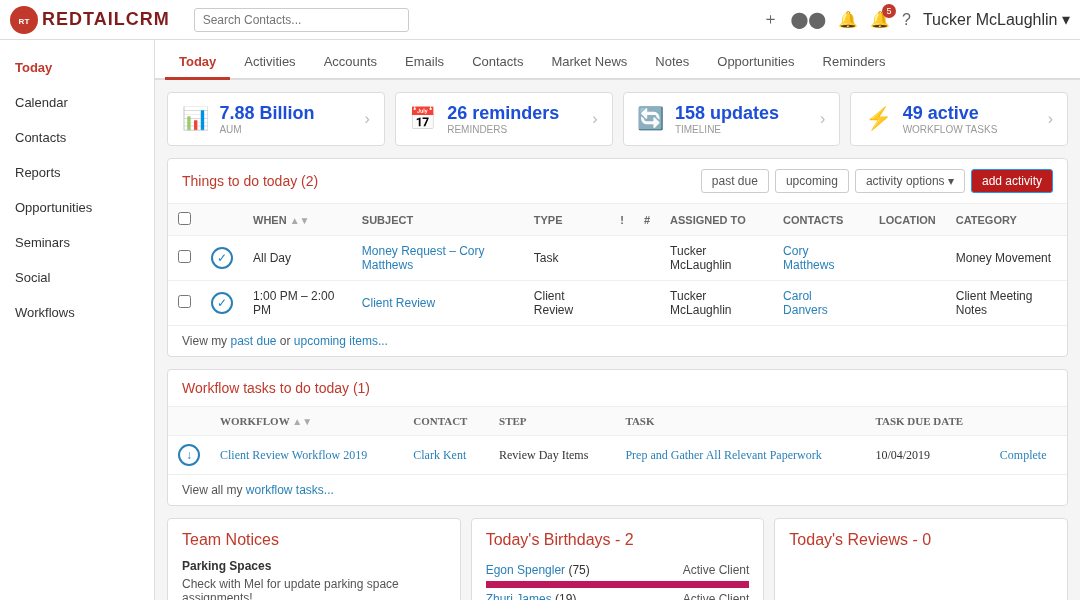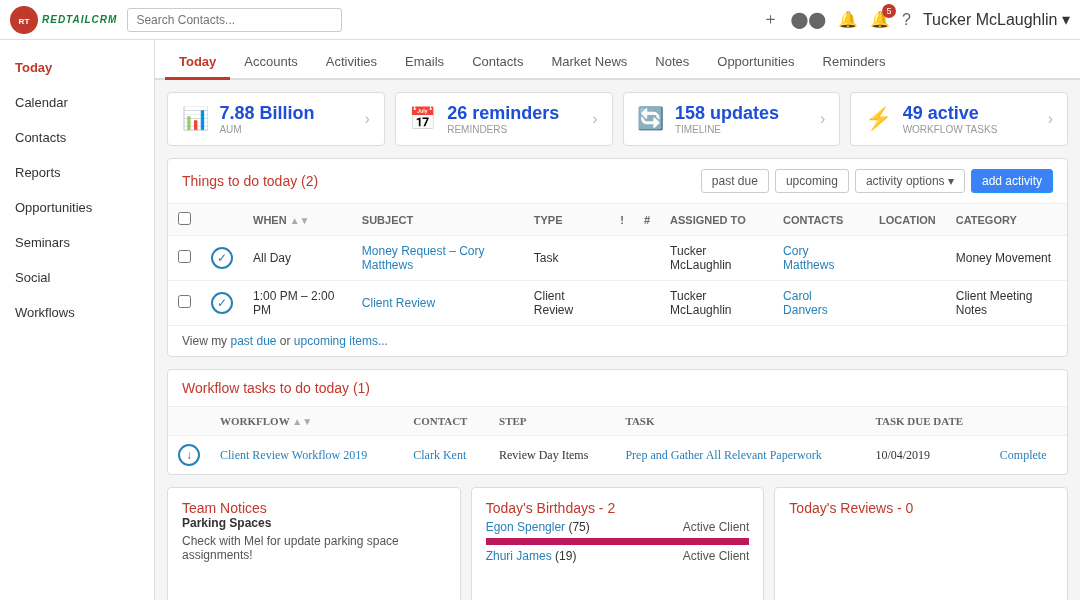--- a/index.html
+++ b/index.html
@@ -13,42 +13,41 @@
       display: flex;
       align-items: center;
       padding: 0 10px;
       position: fixed;
       top: 0; left: 0; right: 0;
       z-index: 100;
     }
     .logo {
       display: flex;
       align-items: center;
-      margin-right: 10px;
+      margin-right: 24px;
       text-align: center;
     }
     .logo-circle {
       width: 28px;
       height: 28px;
       background: #c0392b;
       border-radius: 50%;
       display: flex;
       align-items: center;
       justify-content: center;
       color: white;
       font-size: 10px;
       font-weight: bold;
       margin-right: 4px;
     }
     .logo-text {
-      font-size: 10px;
-      font-weight: bold;
-      color: #15803d;
+      font-size: 18px;
+      font-weight: bold;
+      color: #7f1d1d;
       letter-spacing: 1px;
-      font-style: italic;
     }
     .search-box {
       border: 1px solid #ccc;
       border-radius: 3px;
       padding: 4px 8px;
       width: 215px;
       font-size: 12px;
       outline: none;
     }
     .top-nav-right {
@@ -204,21 +203,21 @@
     .btn {
       padding: 4px 10px;
       border: 1px solid #ccc;
       border-radius: 3px;
       background: #fff;
       font-size: 12px;
       cursor: pointer;
       color: #555;
     }
     .btn-primary {
-      background: #3b82f6;
+      background: #b91c1c;
       color: white;
       border-color: #2196f3;
     }
 
     
     .activity-table {
       width: 100%;
       border-collapse: collapse;
     }
     .activity-table th {
@@ -287,21 +286,22 @@
     .bottom-card {
       background: #fff;
       border: 1px solid #ddd;
       border-radius: 4px;
       flex: 1;
       padding: 12px 14px;
       min-height: 120px;
     }
     .bottom-title {
       color: #c0392b;
-      font-size: 14px;
+      font-size: 16px;
+      margin-bottom: 10px;
     }
     .notice-label {
       font-weight: bold;
       font-size: 12px;
       margin-bottom: 4px;
     }
     .notice-text {
       font-size: 12px;
       color: #555;
     }
@@ -368,22 +368,22 @@
   <div class="sidebar-item">Opportunities</div>
   <div class="sidebar-item">Seminars</div>
   <div class="sidebar-item">Social</div>
   <div class="sidebar-item">Workflows</div>
 </div>
 
 <div class="main">
 
   <div class="tabs">
     <div class="tab active">Today</div>
+    <div class="tab">Activities</div>
     <div class="tab">Accounts</div>
-    <div class="tab">Activities</div>
     <div class="tab">Emails</div>
     <div class="tab">Contacts</div>
     <div class="tab">Market News</div>
     <div class="tab">Notes</div>
     <div class="tab">Opportunities</div>
     <div class="tab">Reminders</div>
   </div>
 
   <div class="content">
 
@@ -517,20 +517,23 @@
               </td>
             <td><a class="link">Client Review Workflow 2019</a></td>
             <td><a class="link">Clark Kent</a></td>
             <td>Review Day Items</td>
             <td><a class="link">Prep and Gather All Relevant Paperwork</a></td>
             <td>10/04/2019</td>
             <td><a class="complete-btn">Complete</a></td>
           </tr>
         </tbody>
       </table>
+      <div class="view-link-row">
+        View all my <a class="link">workflow tasks...</a>
+      </div>
     </div>
 
     <div class="bottom-row">
       <div class="bottom-card">
         <div class="bottom-title">Team Notices</div>
         <div class="notice-label">Parking Spaces</div>
         <div class="notice-text">Check with Mel for update parking space assignments!</div>
       </div>
       <div class="bottom-card">
         <div class="bottom-title">Today's Birthdays - 2</div>

